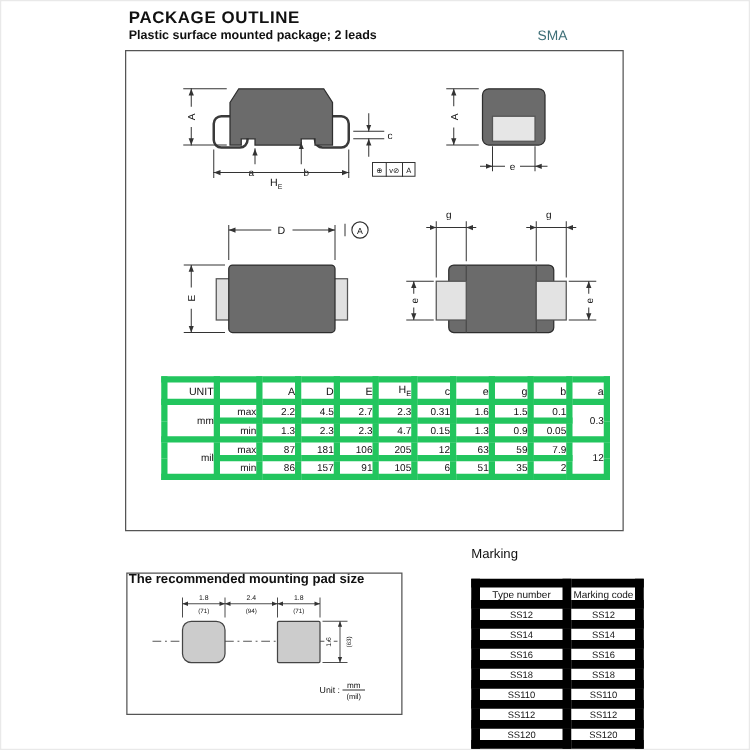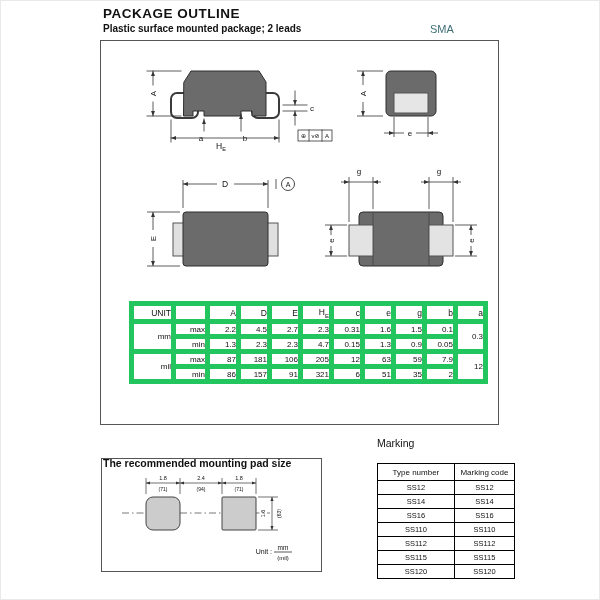--- a/index.html
+++ b/index.html
@@ -18,21 +18,21 @@
   svg { font-family:"Liberation Sans", sans-serif; display:block; }
   svg text { fill:#111; }
 
   table { border-collapse:collapse; table-layout:fixed; }
   .dimtbl { position:absolute; left:28px; top:260px; width:354px; }
   .dimtbl td { border:5px solid #22c55e; text-align:right; font-size:8px; padding:0; height:15px; }
   .dimtbl tr.hdr td { height:18px; font-size:8.5px; }
   .dimtbl sub { font-size:6px; }
 
   .marktbl { position:absolute; left:377px; top:463px; width:138px; }
-  .marktbl td { border:1px solid #000000; text-align:center; font-size:7.5px; padding:0; height:14px; }
+  .marktbl td { border:7px solid #000000; text-align:center; font-size:7.5px; padding:0; height:14px; }
   .marktbl tr.hdr td { height:17px; font-size:8px; }
 </style>
 </head>
 <body>
 
 <div class="page">
 
   <div class="abs title">PACKAGE  OUTLINE</div>
   <div class="abs subtitle">Plastic surface mounted package; 2 leads</div>
   <div class="abs sma">SMA</div>
@@ -208,21 +208,21 @@
             <td>63</td>
         <td>59</td>
             <td>7.9</td>
         <td rowspan="2">12</td>
       </tr>
       <tr>
         <td>min</td>
         <td>86</td>
             <td>157</td>
         <td>91</td>
-            <td>321</td>
+            <td>105</td>
         <td>6</td>
             <td>51</td>
         <td>35</td>
             <td>2</td>
       </tr>
     </tbody>
       </table>
   </div>
 
   <div class="abs padheading">The recommended mounting pad size</div>
@@ -282,31 +282,31 @@
         </tr>
     <tr>
           <td>SS14</td>
           <td>SS14</td>
         </tr>
     <tr>
           <td>SS16</td>
           <td>SS16</td>
         </tr>
     <tr>
+          <td>SS18</td>
+          <td>SS18</td>
+        </tr>
+    <tr>
           <td>SS110</td>
           <td>SS110</td>
         </tr>
     <tr>
           <td>SS112</td>
           <td>SS112</td>
         </tr>
     <tr>
-          <td>SS115</td>
-          <td>SS115</td>
-        </tr>
-    <tr>
           <td>SS120</td>
           <td>SS120</td>
         </tr>
   </tbody>
     </table>
 
 </div>
 
 </body></html>

